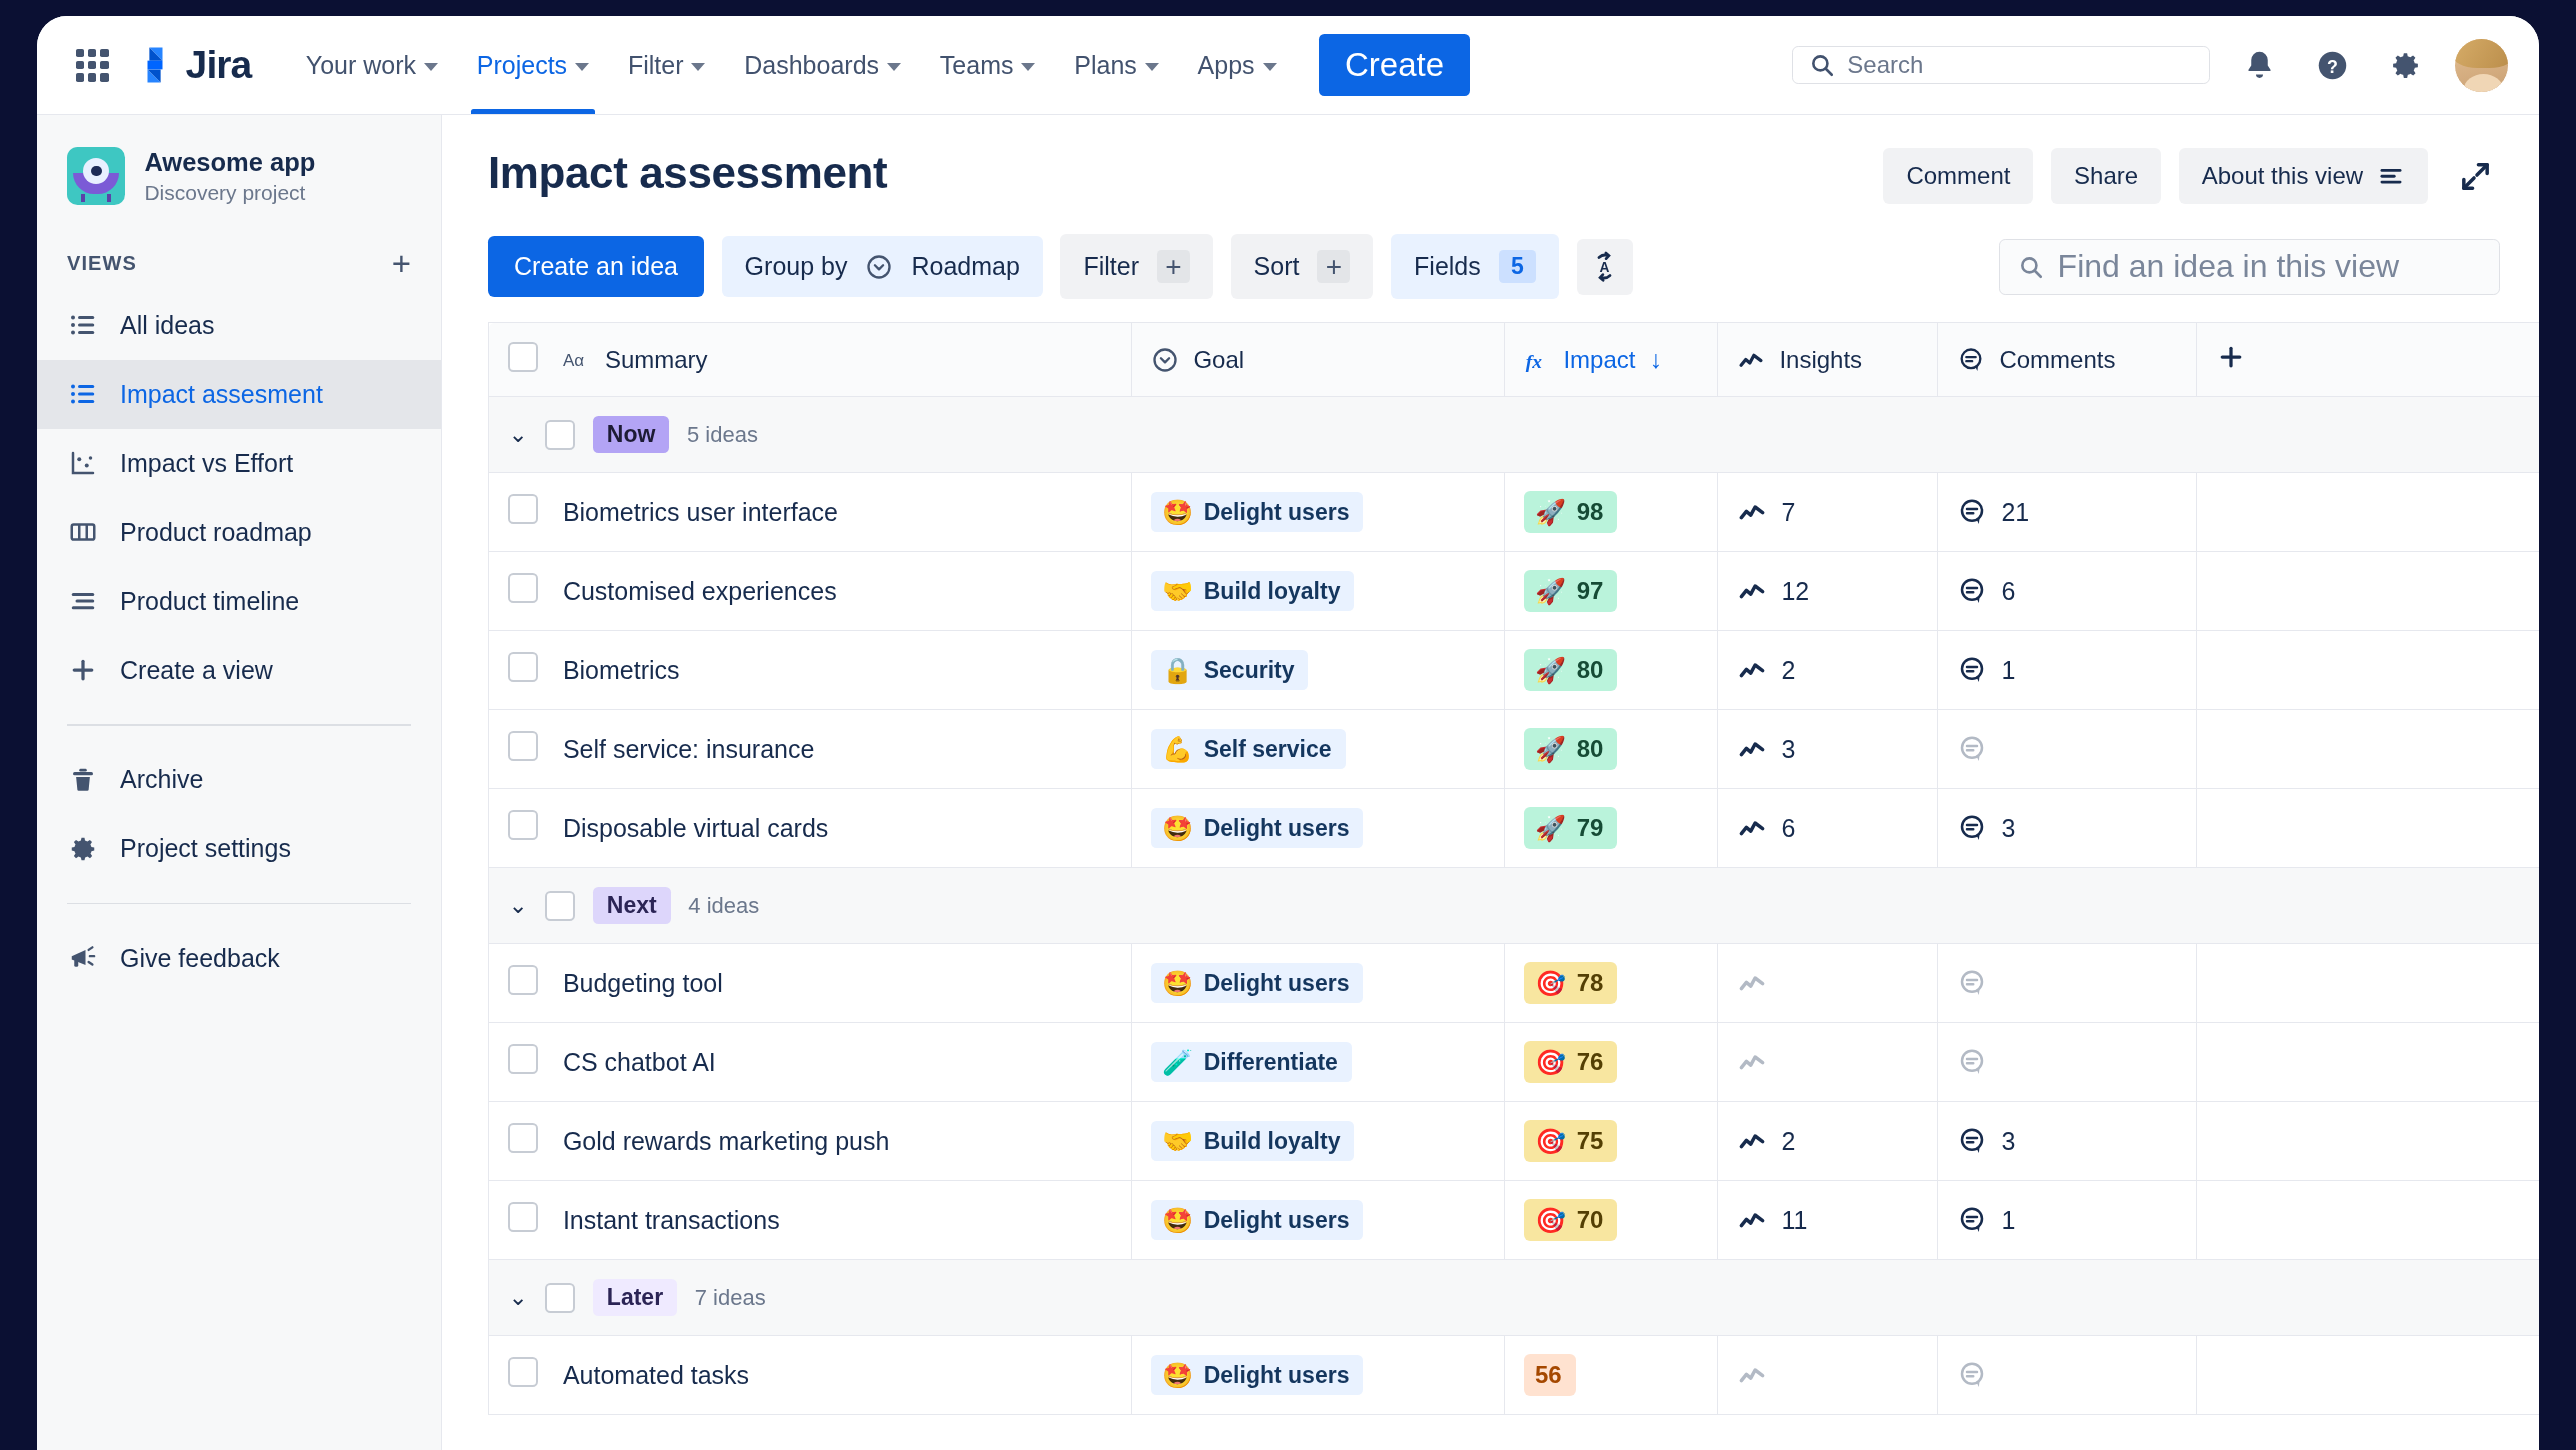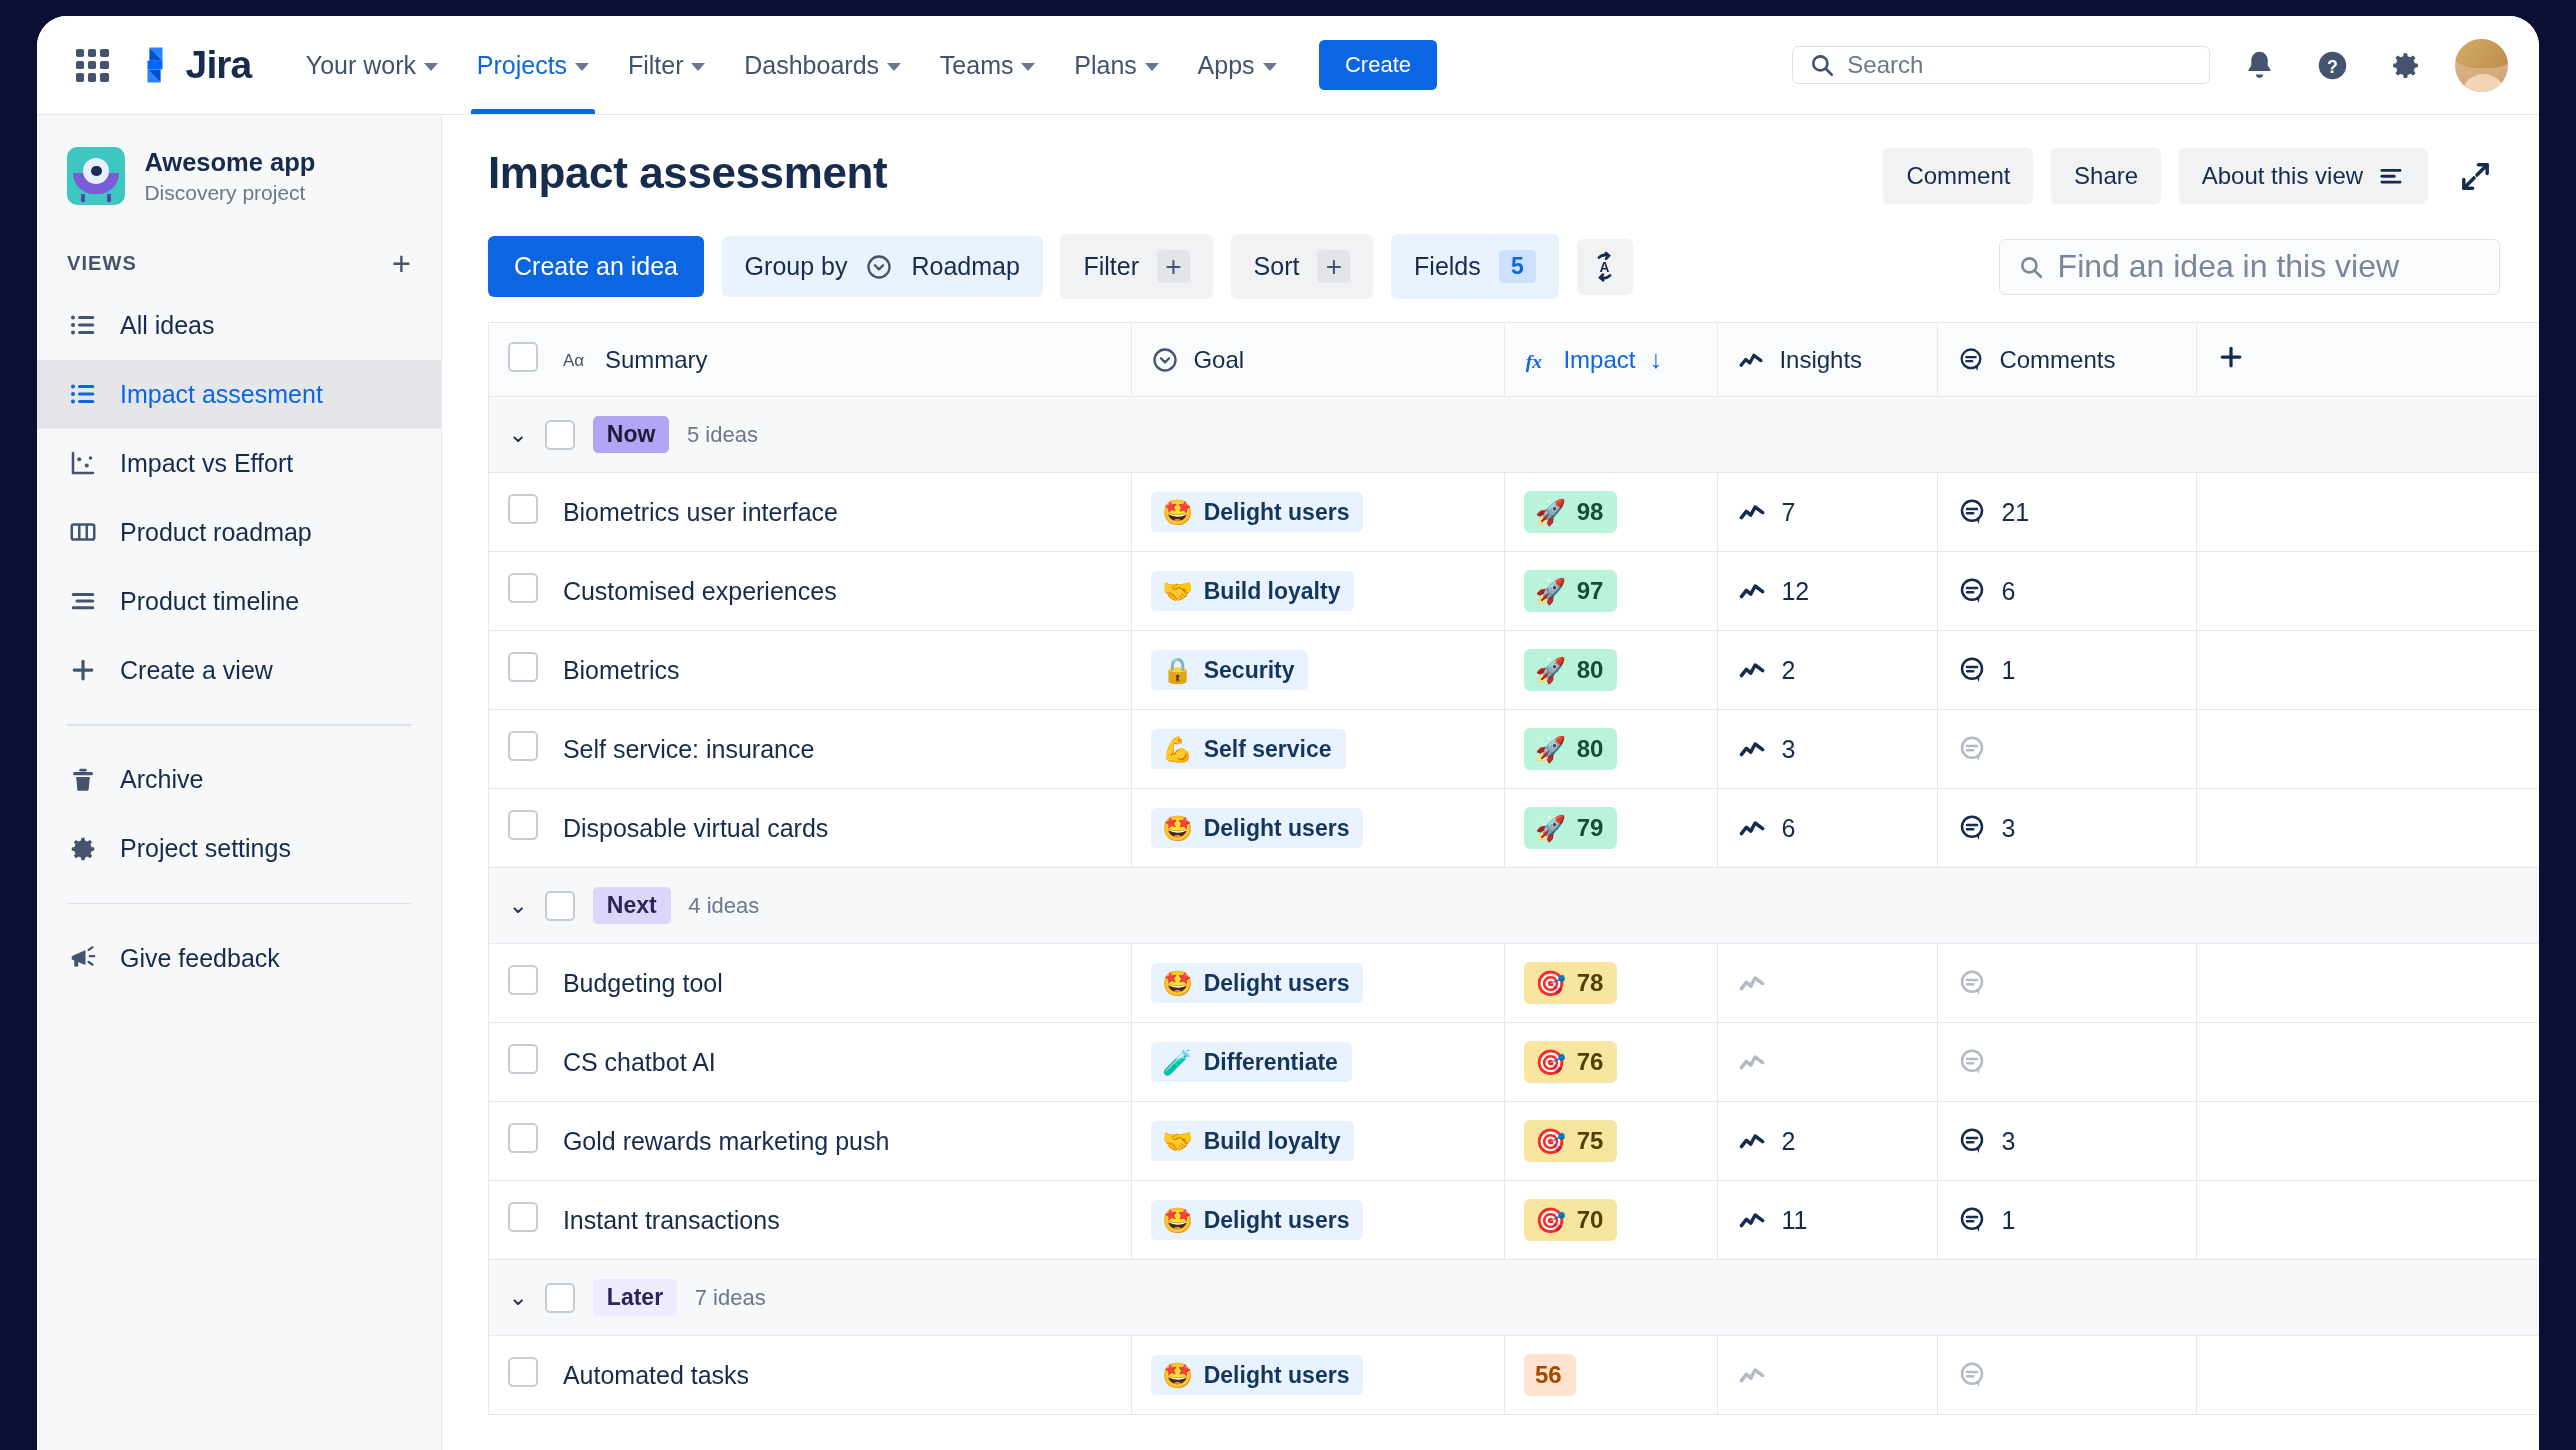--- a/index.html
+++ b/index.html
@@ -42,21 +42,21 @@
   }
   .nav-item.active { color: #0c66e4; font-weight: 400; }
   .nav-item.active::after {
     content: ""; position: absolute; left: 14px; right: 14px; bottom: 0;
     height: 5.3px; background: #0c66e4; border-radius: 2.6px 2.6px 0 0;
   }
   .caret { width: 0; height: 0; border-left: 7px solid transparent;
     border-right: 7px solid transparent; border-top: 8px solid #6b778c; margin-top: 3.5px; }
   .create-btn {
     margin-left: 23px; background: #0c66e4; color: #fff;
-    font-size: 22px; padding: 12.3px 26px; border-radius: 5.3px;
+    font-size: 33px; padding: 12.3px 26px; border-radius: 5.3px;
     border: none; cursor: pointer; font-family: inherit;
   }
   .topnav-right { margin-left: auto; display: flex; align-items: center; gap: 25px; }
   .search-box {
     width: 418px; height: 38px; border: 1.8px solid #dfe1e6; border-radius: 6.2px;
     display: flex; align-items: center; gap: 12.3px; padding: 0 16px;
     background: #fff; cursor: text;
   }
   .search-box .ph { font-size: 24px; color: #6b778c; }
   .icon-btn { width: 48px; height: 48px; display: flex; align-items: center;

